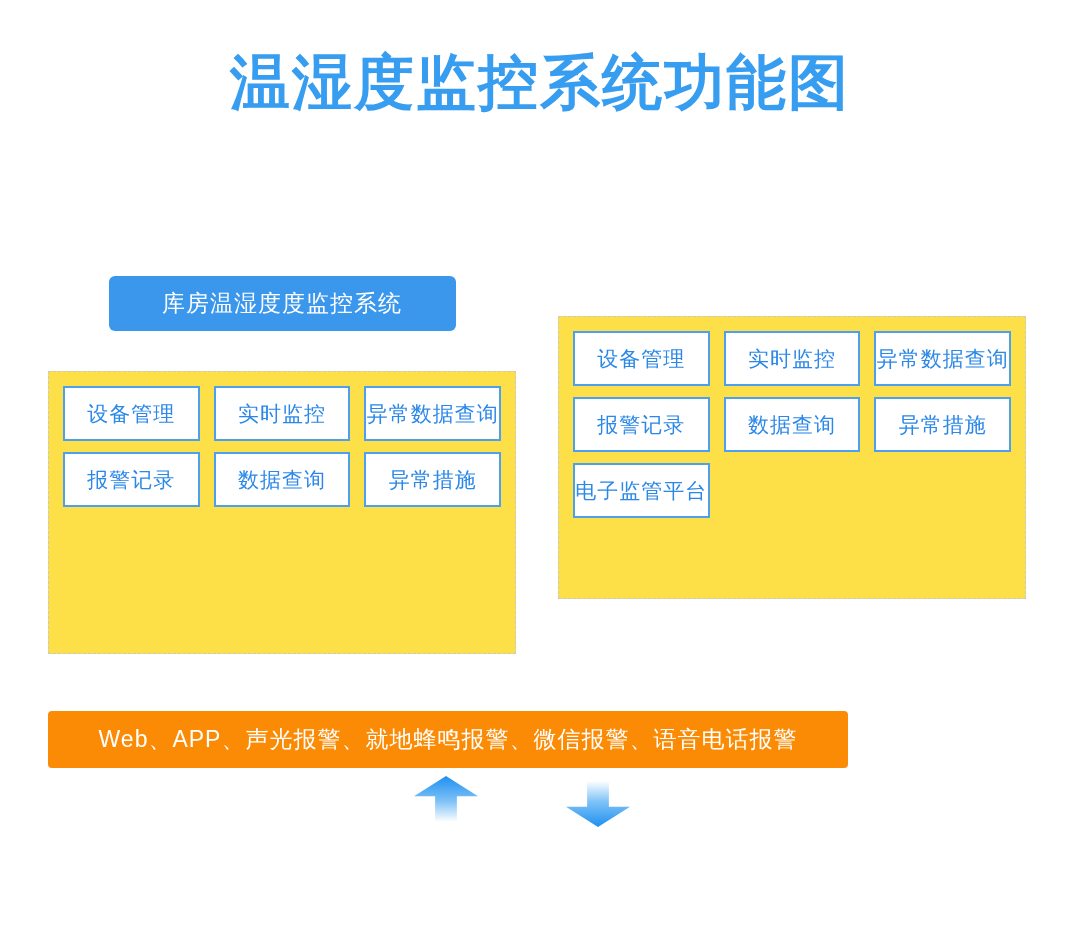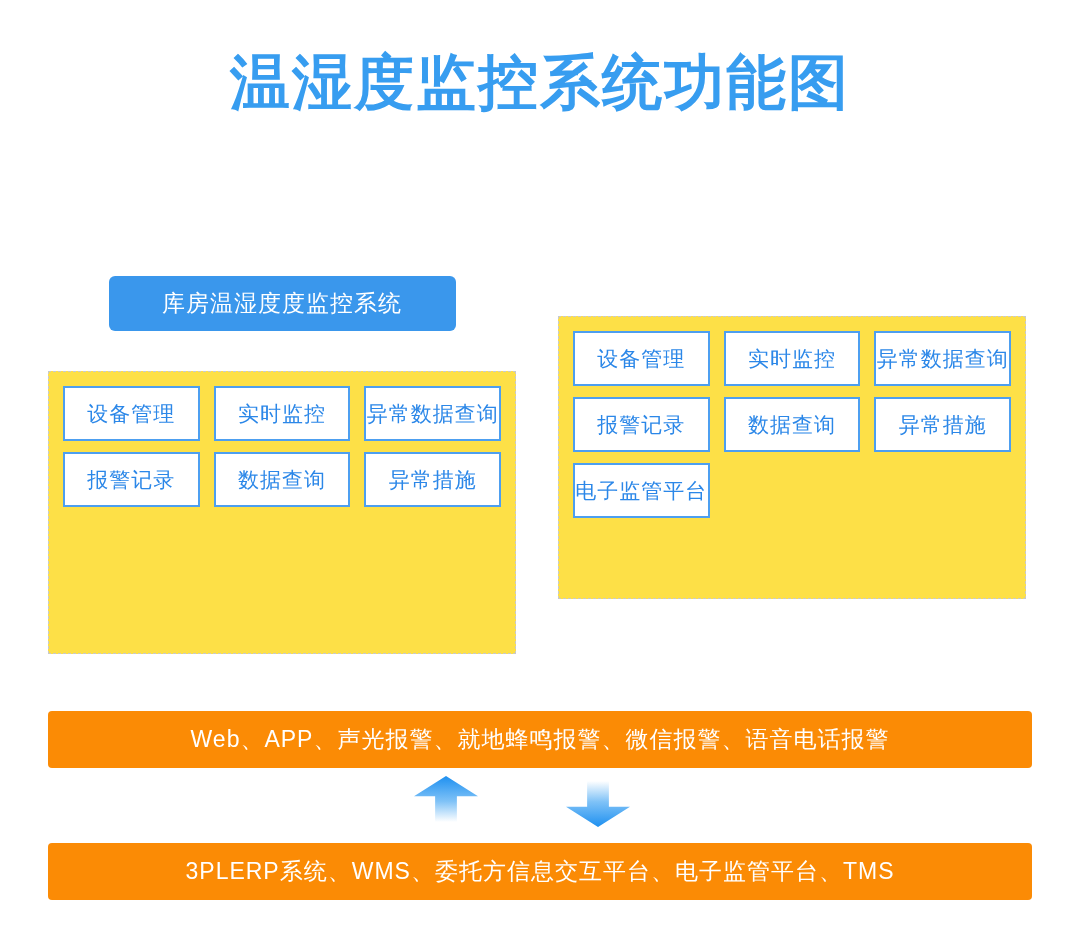--- a/index.html
+++ b/index.html
@@ -67,21 +67,21 @@
     height:55px;
     background:#ffffff;
     border:2px solid var(--box-border-blue);
     color:var(--box-text-blue);
     font-size:21px;
     display:flex;align-items:center;justify-content:center;
     letter-spacing:1px;
     white-space:nowrap;
   }
   .bar{
-    width:984px;height:57px;
+    width:800px;height:57px;
     border-radius:4px;
     background:var(--orange);
     color:#ffffff;
     font-size:23px;
     display:flex;align-items:center;justify-content:center;
     letter-spacing:1px;
   }
   .bar.alert{margin-top:57px;}
   .arrows-row{
     position:relative;
@@ -138,16 +138,15 @@
 
     </div>
 
     <div class="bar alert">Web、APP、声光报警、就地蜂鸣报警、微信报警、语音电话报警</div>
 
     <div class="arrows-row">
       <span class="arrow up"></span>
       <span class="arrow down"></span>
     </div>
 
-    <div class="bar systems">3PLERP系统、WMS、委托方信息交互平台、电子监管平台、TMS</div>
 
   </div>
 </div>
 
 </body></html>

